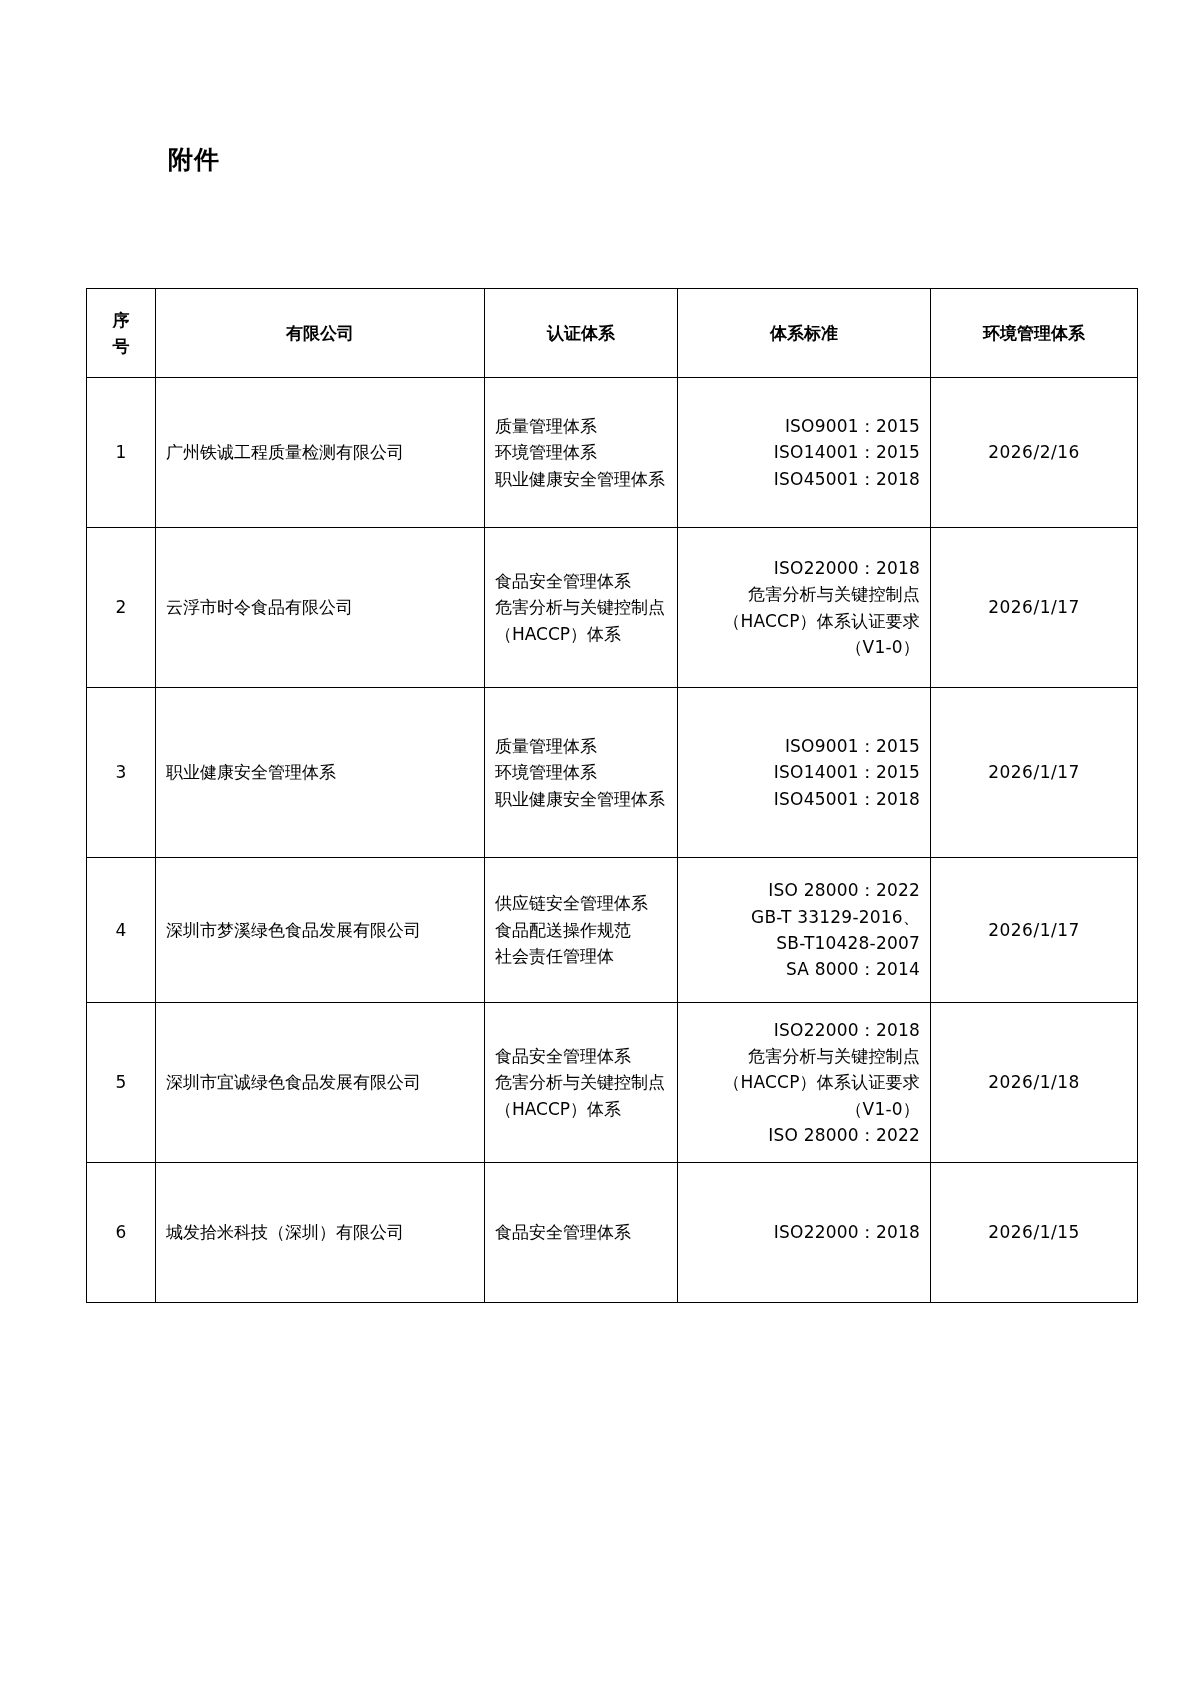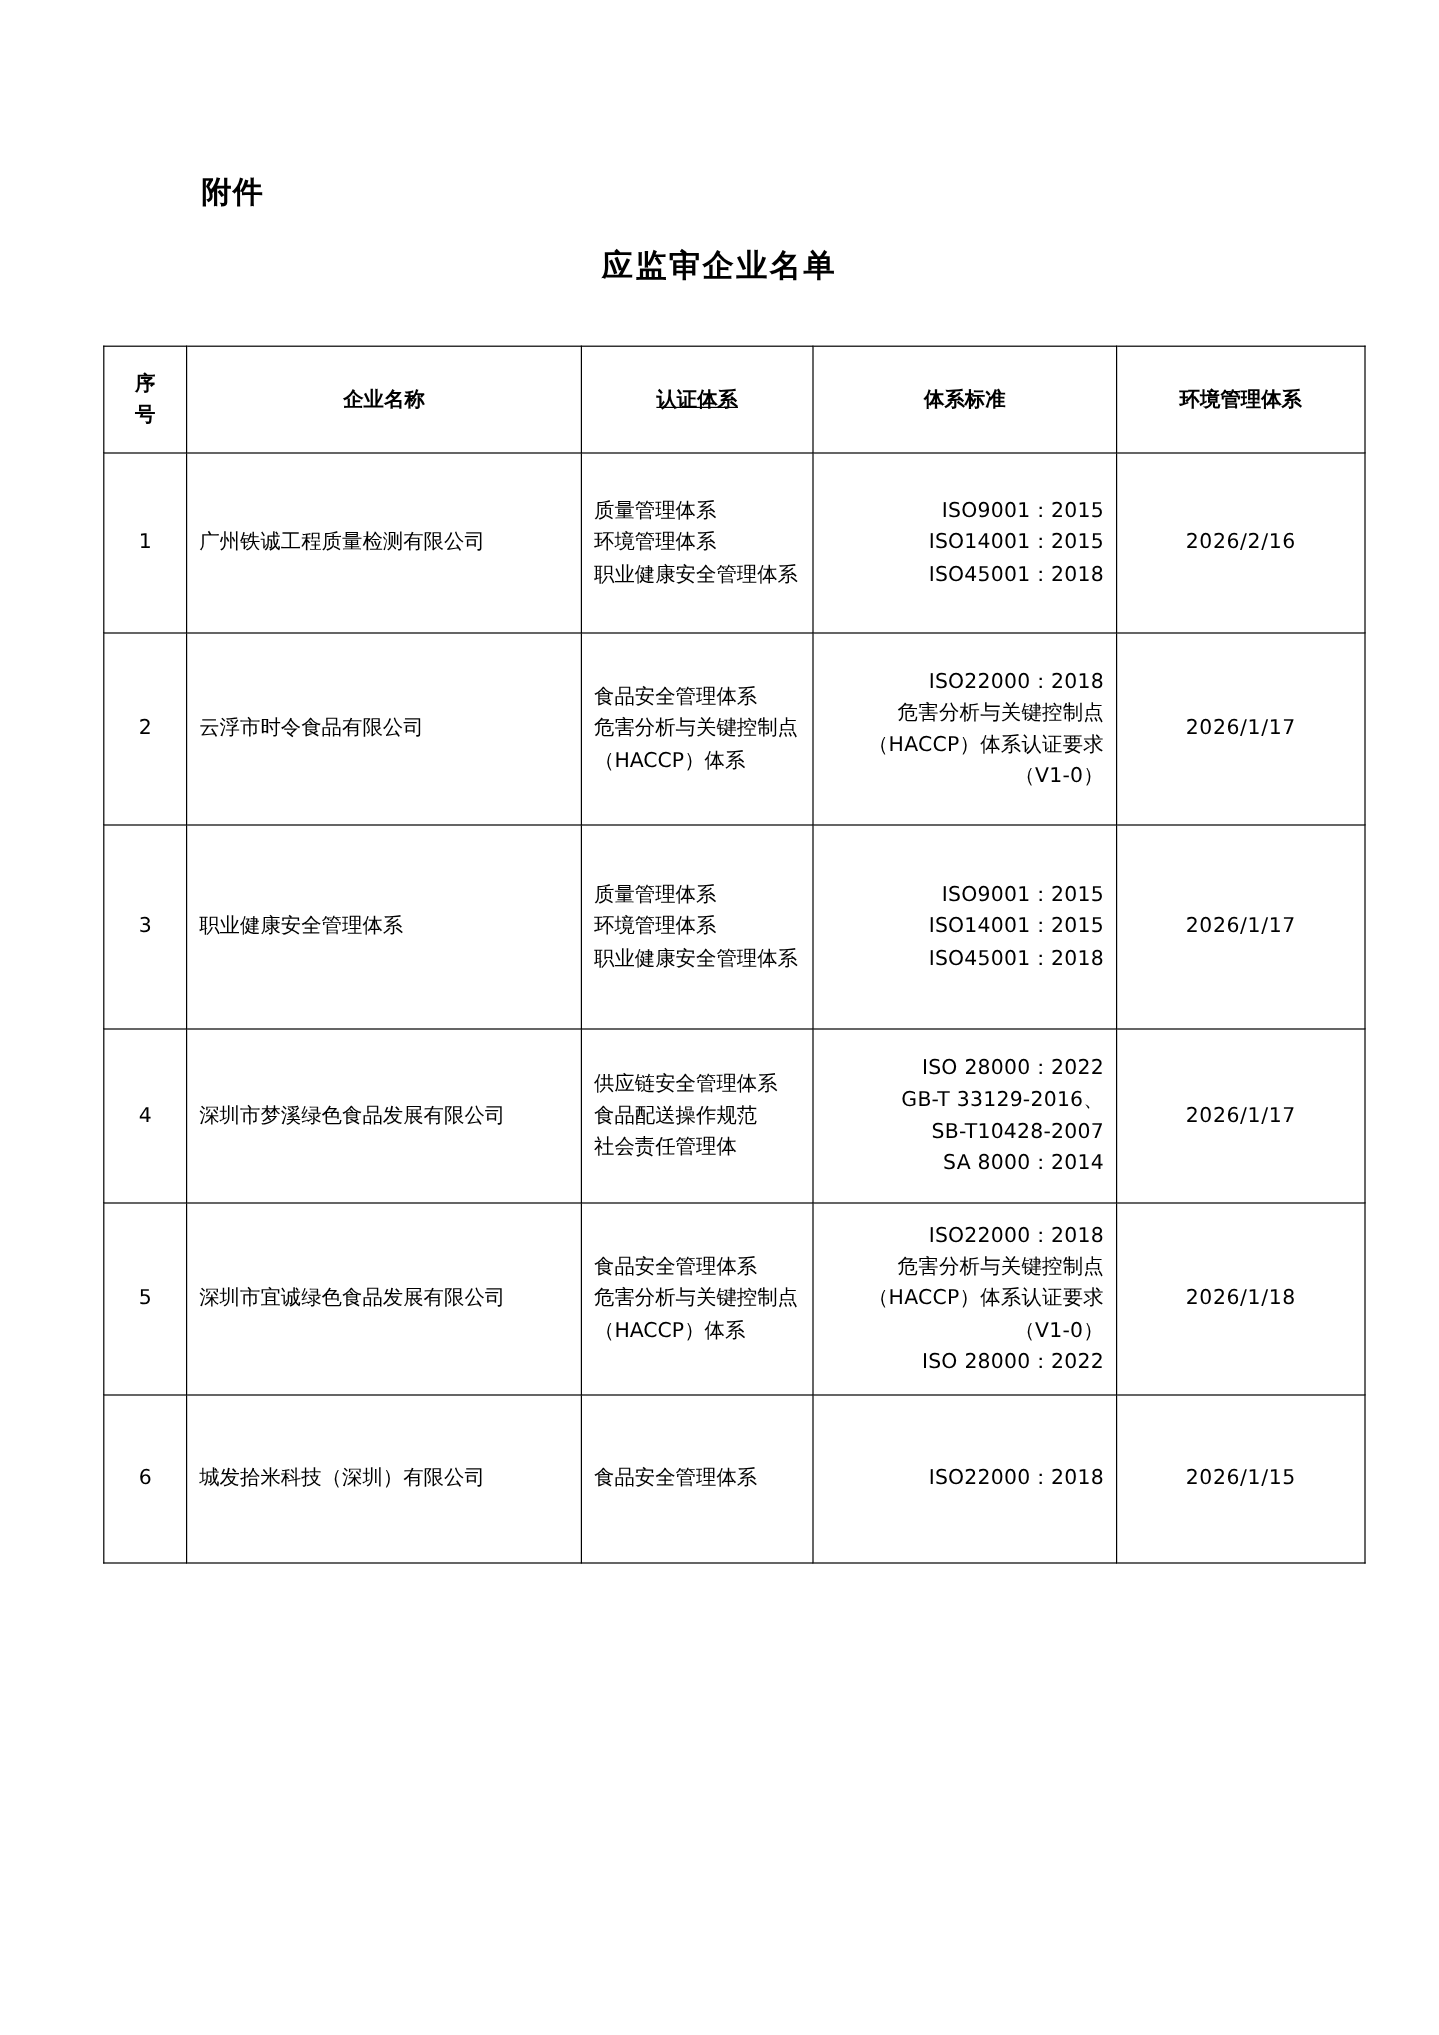--- a/index.html
+++ b/index.html
@@ -58,21 +58,21 @@
   }
   thead th {
     text-align: center;
     font-weight: bold;
     font-size: 18px;
     height: 76px;
     padding: 4px 6px;
   }
   th.col-idx { width: 48px; }
   th.col-name { width: 308px; }
-  th.col-system { width: 172px; text-decoration: underline; }
+  th.col-system { width: 172px; }
   th.col-standard { width: 232px; }
   th.col-date { width: 186px; }
   .idx-head {
     line-height: 1.2;
   }
   td.c-idx {
     text-align: center;
     font-size: 18px;
   }
   td.c-name {
@@ -101,28 +101,27 @@
     font-family: "DejaVu Sans", sans-serif;
   }
 </style>
 </head>
 <body>
 
 <div class="page">
 
   <div class="attachment-label">附件</div>
 
-  <div class="doc-title">应监审企业名单</div>
 
   <table class="main-table">
     <thead>
       <tr>
         <th class="col-idx idx-head multiline">序
 号</th>
-        <th class="col-name">企业名称</th>
+        <th class="col-name">有限公司</th>
         <th class="col-system">认证体系</th>
         <th class="col-standard">体系标准</th>
         <th class="col-date">环境管理体系</th>
       </tr>
     </thead>
     <tbody>
       <tr style="height:150px">
         <td class="c-idx">1</td>
         <td class="c-name">广州铁诚工程质量检测有限公司</td>
         <td class="c-system multiline">质量管理体系

